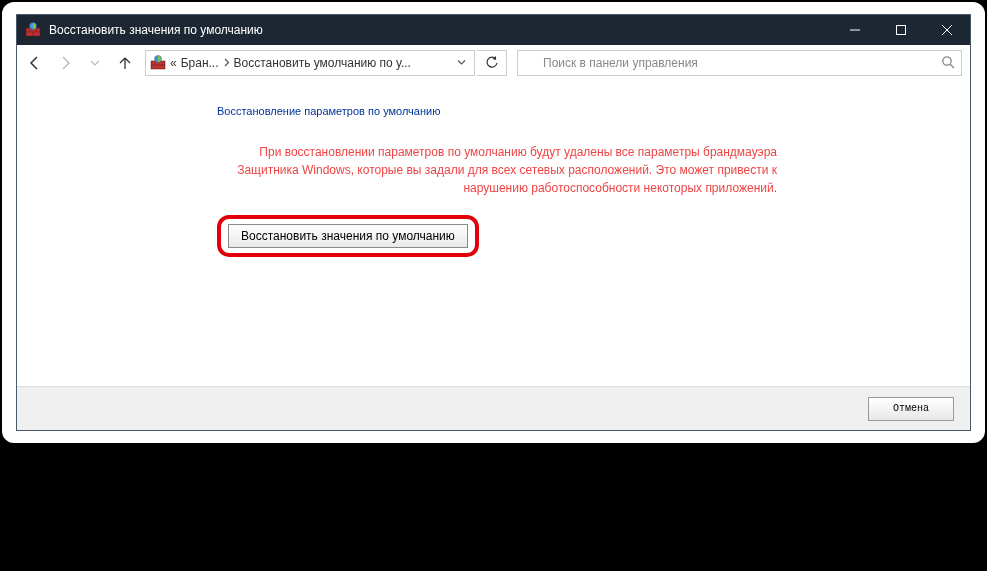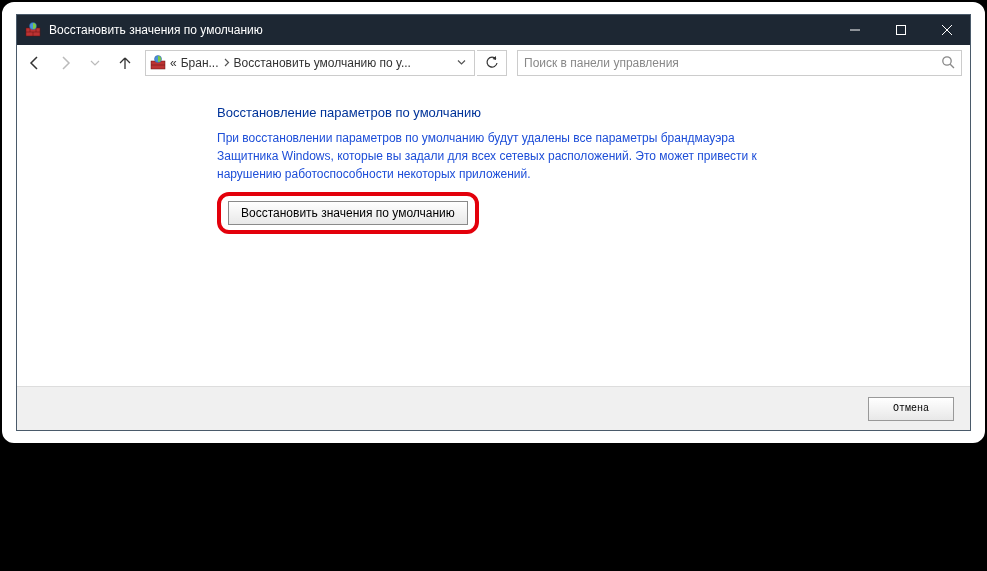--- a/index.html
+++ b/index.html
@@ -148,46 +148,48 @@
       color: #777;
       font-size: 12px;
     }
     .search-box input {
       border: none;
       outline: none;
       flex: 1;
       font-size: 12px;
       color: #333;
       background: transparent;
+      margin-left: 19px;
     }
     .search-box input::placeholder { color: #888; }
     .search-box .sicon {
       color: #888;
       margin-left: 6px;
     }
     
     .content {
       flex: 1;
       background: #fff;
       padding: 24px 40px 20px 200px;
       color: #333;
       overflow: hidden;
     }
     .content h1 {
       color: #003399;
-      font-size: 13px;
+      font-size: 11px;
       font-weight: 400;
-      margin-bottom: 9px;
+      margin-bottom: 26px;
     }
     .content p {
       font-size: 12px;
       line-height: 1.5;
-      color: #1d4ed8;
+      color: #ef4444;
       max-width: 560px;
-      margin-bottom: 9px;
+      margin-bottom: 18px;
+      text-align: right;
     }
     .highlight-wrap {
       display: inline-block;
       border: 4px solid #e3000b;
       border-radius: 12px;
       padding: 5px 7px;
     }
     .restore-btn {
       background: linear-gradient(#fff, #e8e8e8);
       border: 1px solid #8a8a8a;

